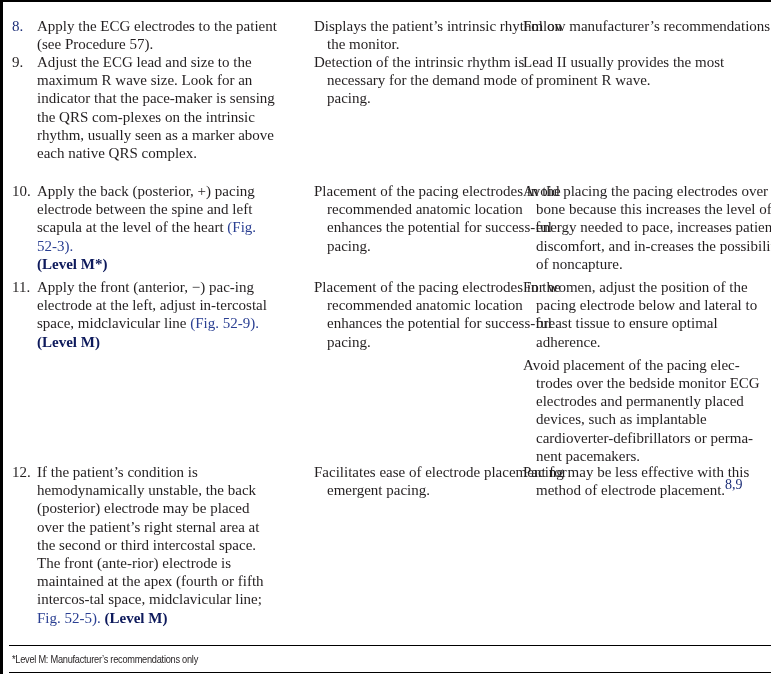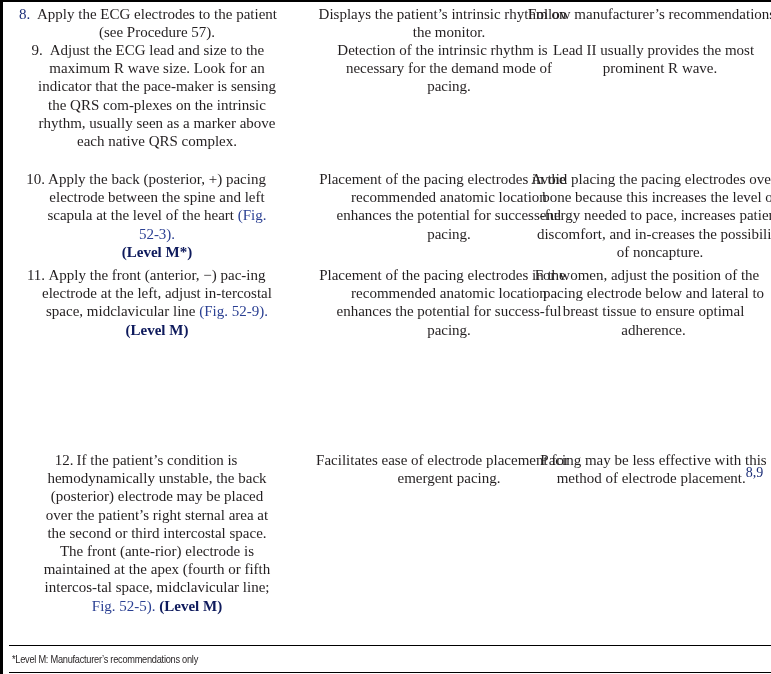--- a/index.html
+++ b/index.html
@@ -5,21 +5,21 @@
     html, body { margin: 0; padding: 0; background: #ffffff; }
     body {
       width: 771px; height: 674px; position: relative; overflow: hidden;
       font-family: "Liberation Serif", "DejaVu Serif", serif;
       font-size: 15px; color: #231f20;
     }
     .left-bar { position: absolute; left: 0; top: 0; width: 3px; height: 674px; background: #000; }
     .top-rule { position: absolute; left: 0; top: 0; width: 771px; height: 2px; background: #000; }
     .rule { position: absolute; left: 9px; right: 0; height: 1px; background: #000; }
     .row { position: absolute; left: 0; width: 771px; }
-    .col { position: absolute; top: 0; line-height: 18.2px; text-align: center; }
+    .col { position: absolute; top: 12px; line-height: 18.2px; }
     .c1 { left: 12px; width: 240px; }
     .c2 { left: 266px; width: 244px; margin-left: 48px; }
     .c3 { left: 523px; width: 248px; }
     .step { padding-left: 25px; text-indent: -25px; }
     .num { display: inline-block; width: 25px; text-indent: 0; }
     .num.blue { color: #1c2e78; }
     .para { padding-left: 13px; text-indent: -13px; }
     .gap { margin-top: 5px; }
     .link { color: #2a3f92; }
     .level { color: #0e1a5c; font-weight: bold; }
@@ -53,20 +53,21 @@
   <div class="col c1 step"><span class="num">10.</span><span>Apply the back (posterior, +) pacing electrode between the spine and left scapula at the level of the heart</span> <span class="link">(Fig. 52-3).</span><br><span class="level">(Level M*)</span></div>
   <div class="col c2 para">Placement of the pacing electrodes in the recommended anatomic location enhances the potential for success-ful pacing.</div>
   <div class="col c3 para">Avoid placing the pacing electrodes over bone because this increases the level of energy needed to pace, increases patient discomfort, and in-creases the possibility of noncapture.</div>
 </div>
 
 <div class="row" style="top:266px;">
   <div class="col c1 step"><span class="num">11.</span><span>Apply the front (anterior, −) pac-ing electrode at the left, adjust in-tercostal space, midclavicular line</span> <span class="link">(Fig. 52-9).</span><br><span class="level">(Level M)</span></div>
   <div class="col c2 para">Placement of the pacing electrodes in the recommended anatomic location enhances the potential for success-ful pacing.</div>
   <div class="col c3">
     <div class="para">For women, adjust the position of the pacing electrode below and lateral to breast tissue to ensure optimal adherence.</div>
+    <div class="para gap">Avoid placement of the pacing elec-trodes over the bedside monitor ECG electrodes and permanently placed devices, such as implantable cardioverter-defibrillators or perma-nent pacemakers.</div>
   </div>
 </div>
 
 <div class="row" style="top:451px;">
   <div class="col c1 step"><span class="num">12.</span><span>If the patient’s condition is hemodynamically unstable, the back (posterior) electrode may be placed over the patient’s right sternal area at the second or third intercostal space. The front (ante-rior) electrode is maintained at the apex (fourth or fifth intercos-tal space, midclavicular line;</span> <span class="link">Fig. 52-5).</span> <span class="level">(Level M)</span></div>
   <div class="col c2 para">Facilitates ease of electrode placement for emergent pacing.</div>
   <div class="col c3 para"><span>Pacing may be less effective with this method of electrode placement.</span><sup>8,9</sup></div>
 </div>
 
 <div class="rule" style="top:645px;"></div>

